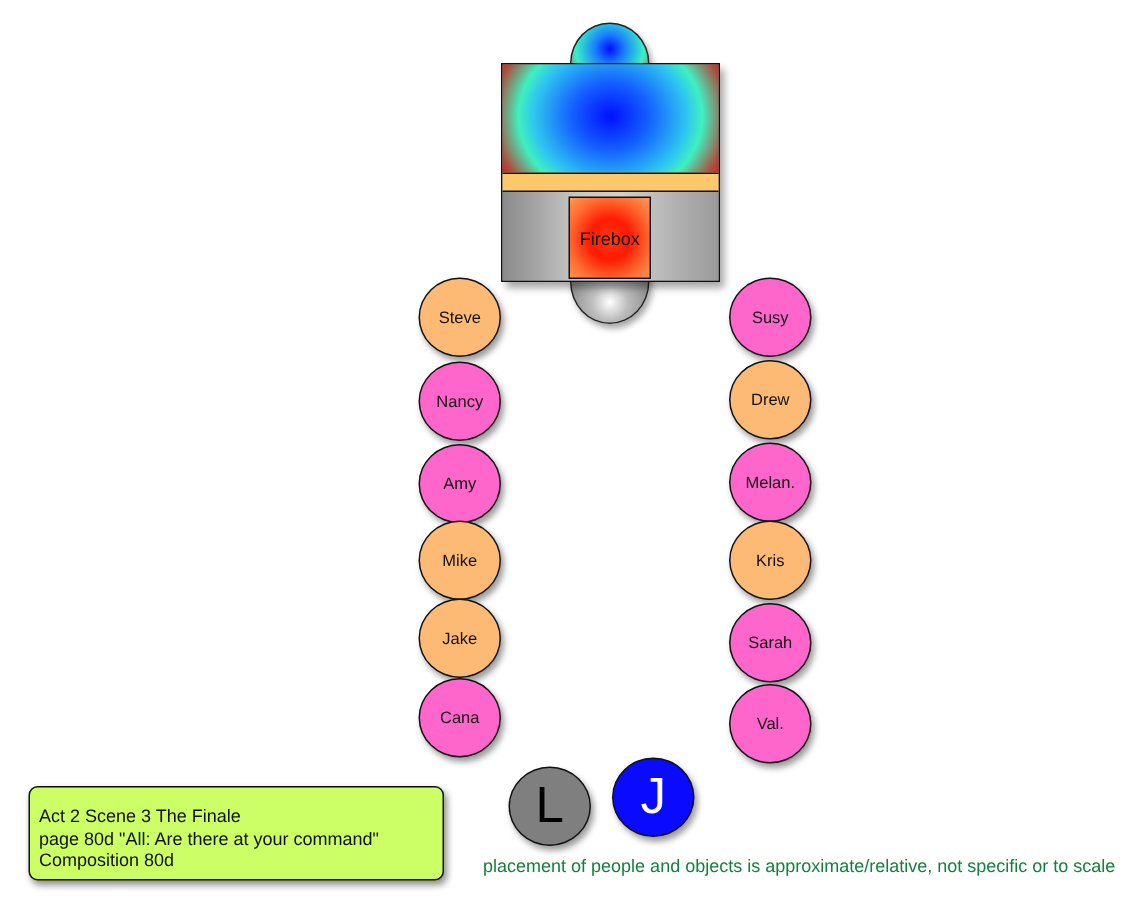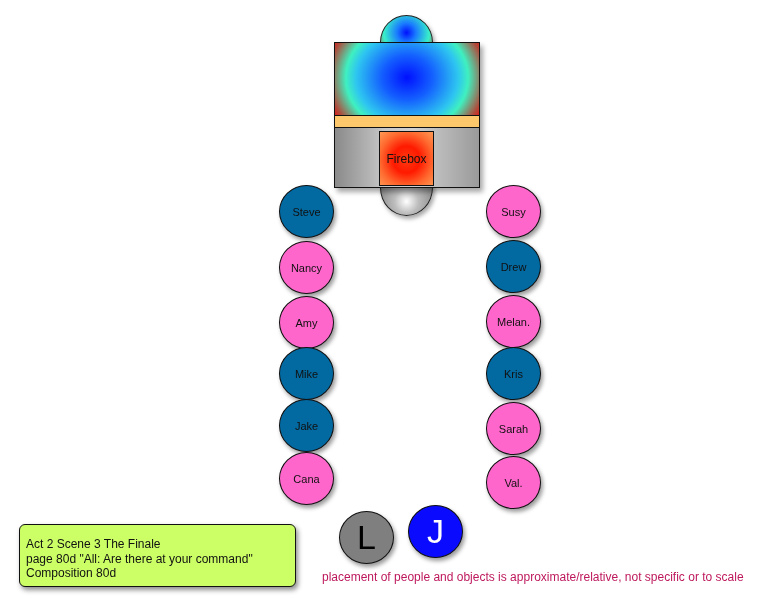--- a/index.html
+++ b/index.html
@@ -19,31 +19,31 @@
   .orange-band { position:absolute; left:0; top:72px; width:100%; height:13px; background:#fcc86b;
                  border-top:1.5px solid #111; border-bottom:1.5px solid #111; box-sizing:border-box; }
   .gray-zone { position:absolute; left:0; top:85px; width:100%; height:59px;
                background: linear-gradient(90deg, #8a8a8a 0%, #c8c8c8 35%, #d0d0d0 55%, #9a9a9a 100%); }
   .firebox { left:379px; top:131px; width:55px; height:55px; border:1.5px solid #111; box-sizing:border-box;
              background: radial-gradient(circle at 50% 52%, #ff3a10 0%, #ff1a00 35%, #ff6a30 70%, #ff9a55 100%);
              display:flex; align-items:center; justify-content:center; font-size:12px; color:#111; }
   .person { position:absolute; width:55px; height:53px; border-radius:50%; border:1.5px solid #111; box-sizing:border-box;
             display:flex; align-items:center; justify-content:center; font-size:11px; color:#111;
             box-shadow: 2px 3px 4px rgba(0,0,0,0.4); }
-  .boy { background:#0369a1; }
+  .boy { background:#fdba74; }
   .girl { background:#ff66cc; }
   .token { position:absolute; width:55px; height:53px; border-radius:50%; border:1.5px solid #111; box-sizing:border-box;
            display:flex; align-items:center; justify-content:center; font-size:34px;
            box-shadow: 2px 3px 4px rgba(0,0,0,0.4); }
   .token-l { left:339px; top:511px; background:#7f7f7f; color:#000; }
   .token-j { left:408px; top:505px; background:#0a0aff; color:#fff; }
   .note { left:19px; top:524px; width:277px; height:63px; background:#ccff66; border:1.5px solid #111; border-radius:6px;
           box-sizing:border-box; padding:12px 6px; font-size:12px; line-height:14.5px; color:#111;
           box-shadow: 2px 3px 5px rgba(0,0,0,0.45); }
-  .caption { left:322px; top:570px; font-size:12px; color:#be185d; white-space:nowrap; }
+  .caption { left:322px; top:570px; font-size:12px; color:#15803d; white-space:nowrap; }
 </style>
 </head>
 <body>
 
 <div class="abs dome-top"></div>
 <div class="abs dome-bottom"></div>
 
 <div class="abs machine">
   <div class="blue-zone"></div>
   <div class="orange-band"></div>

